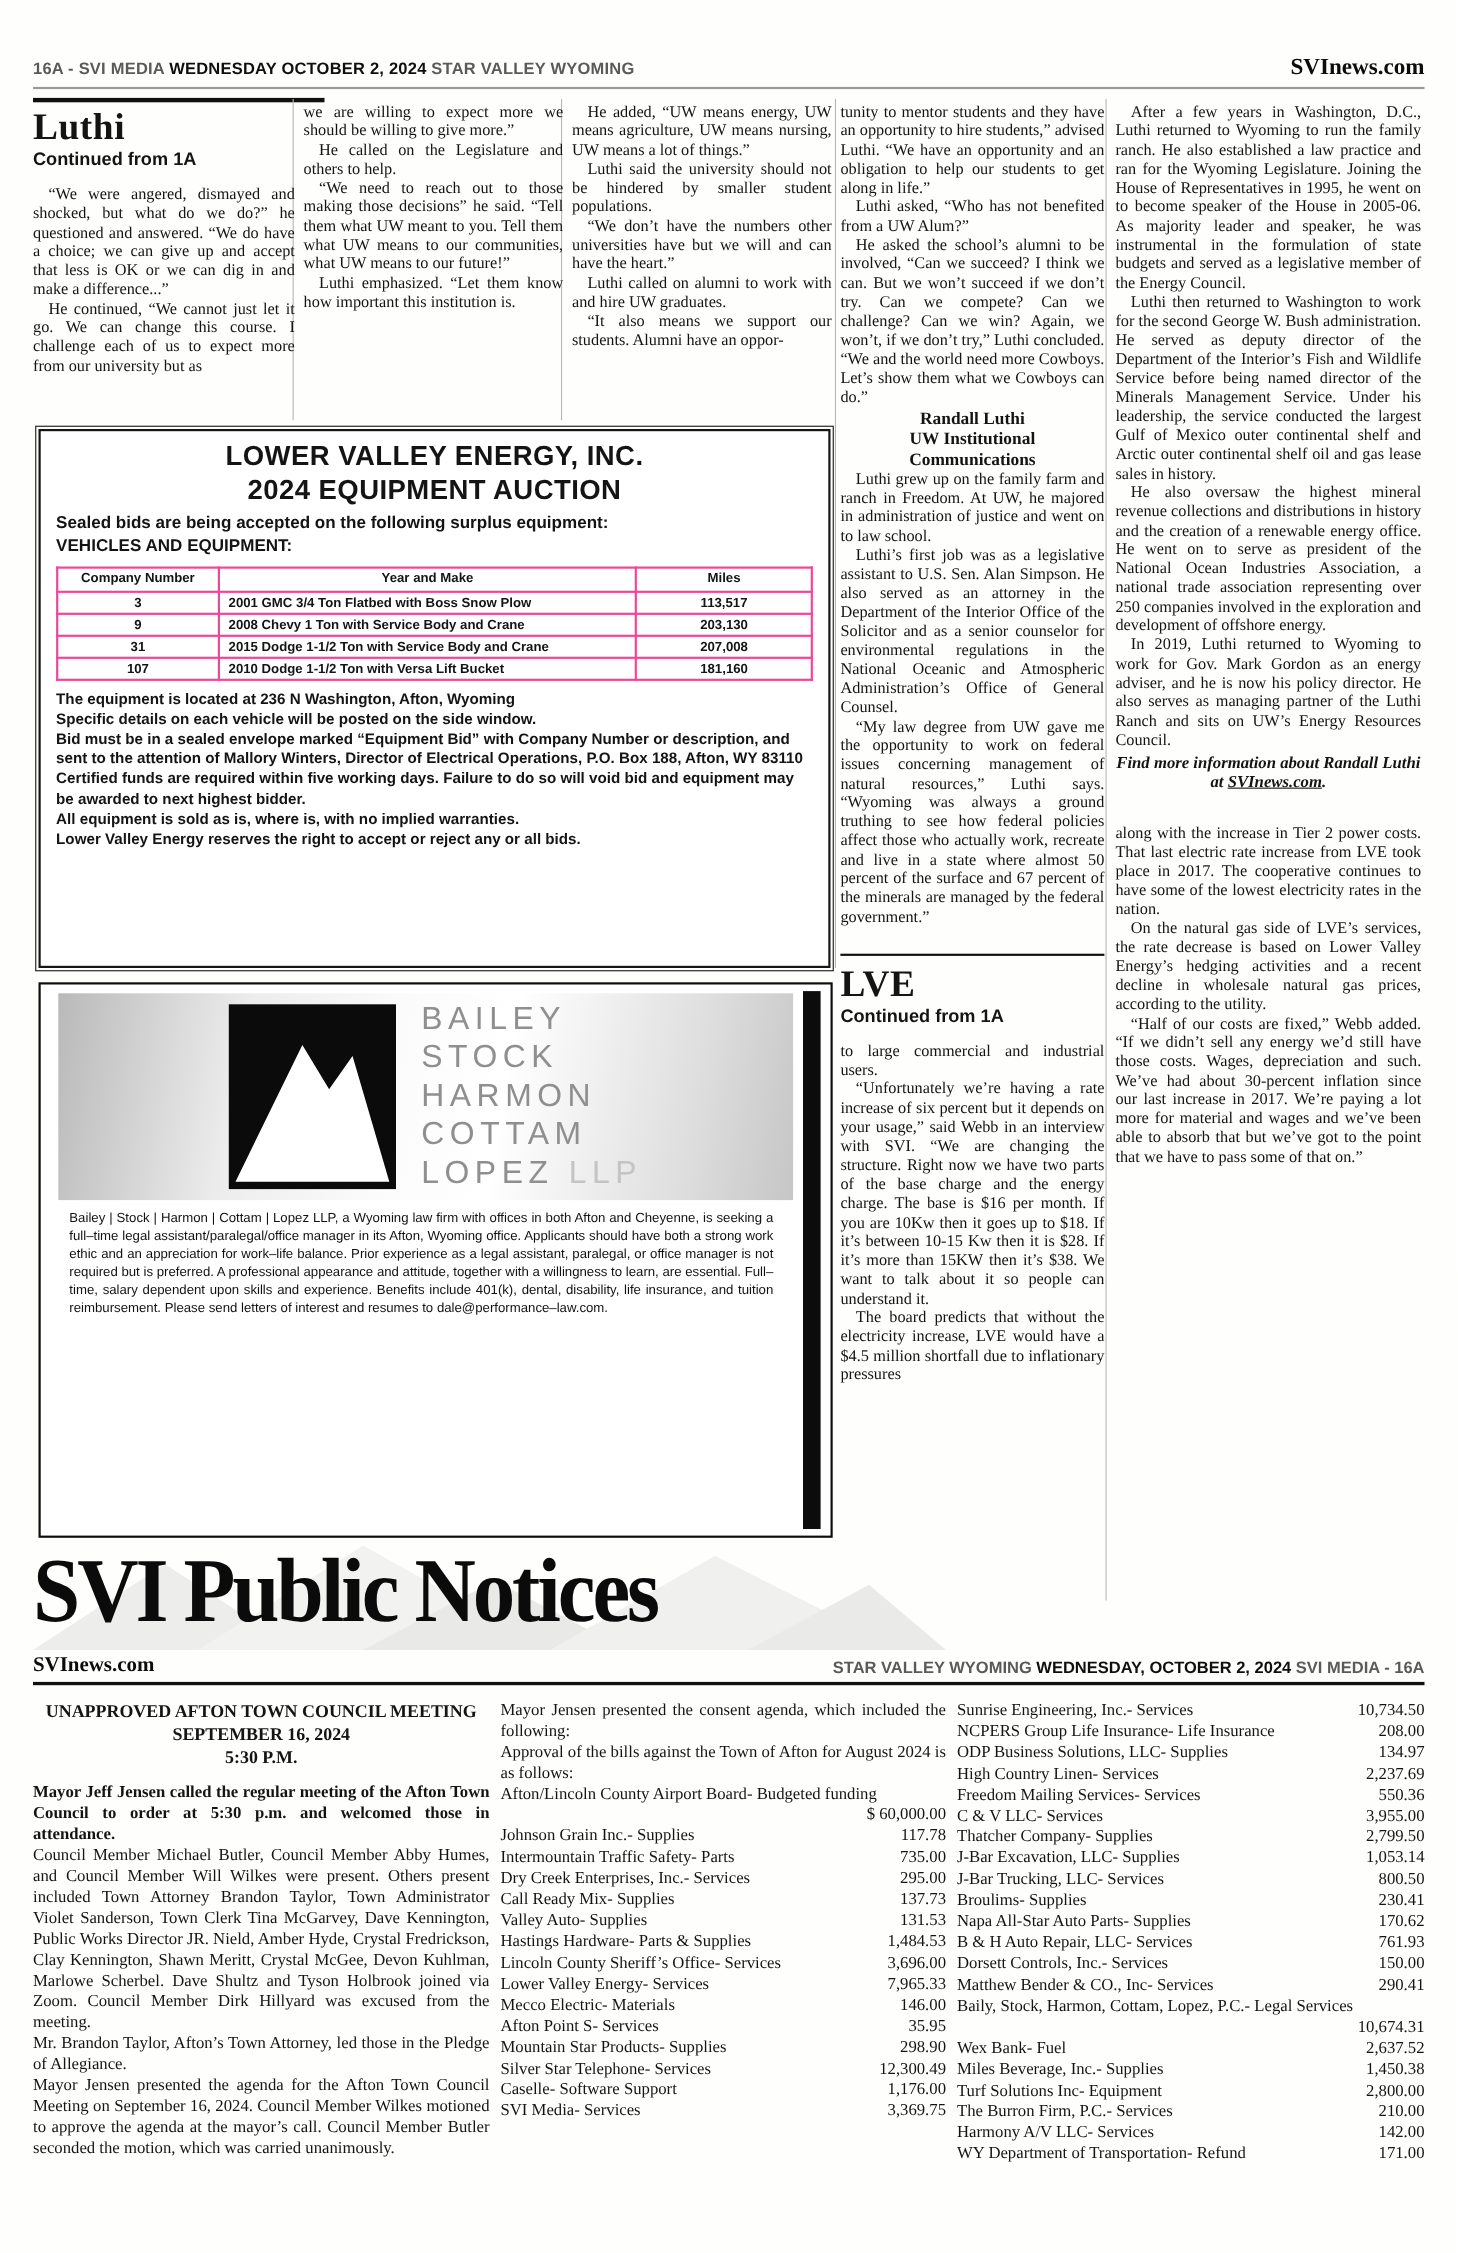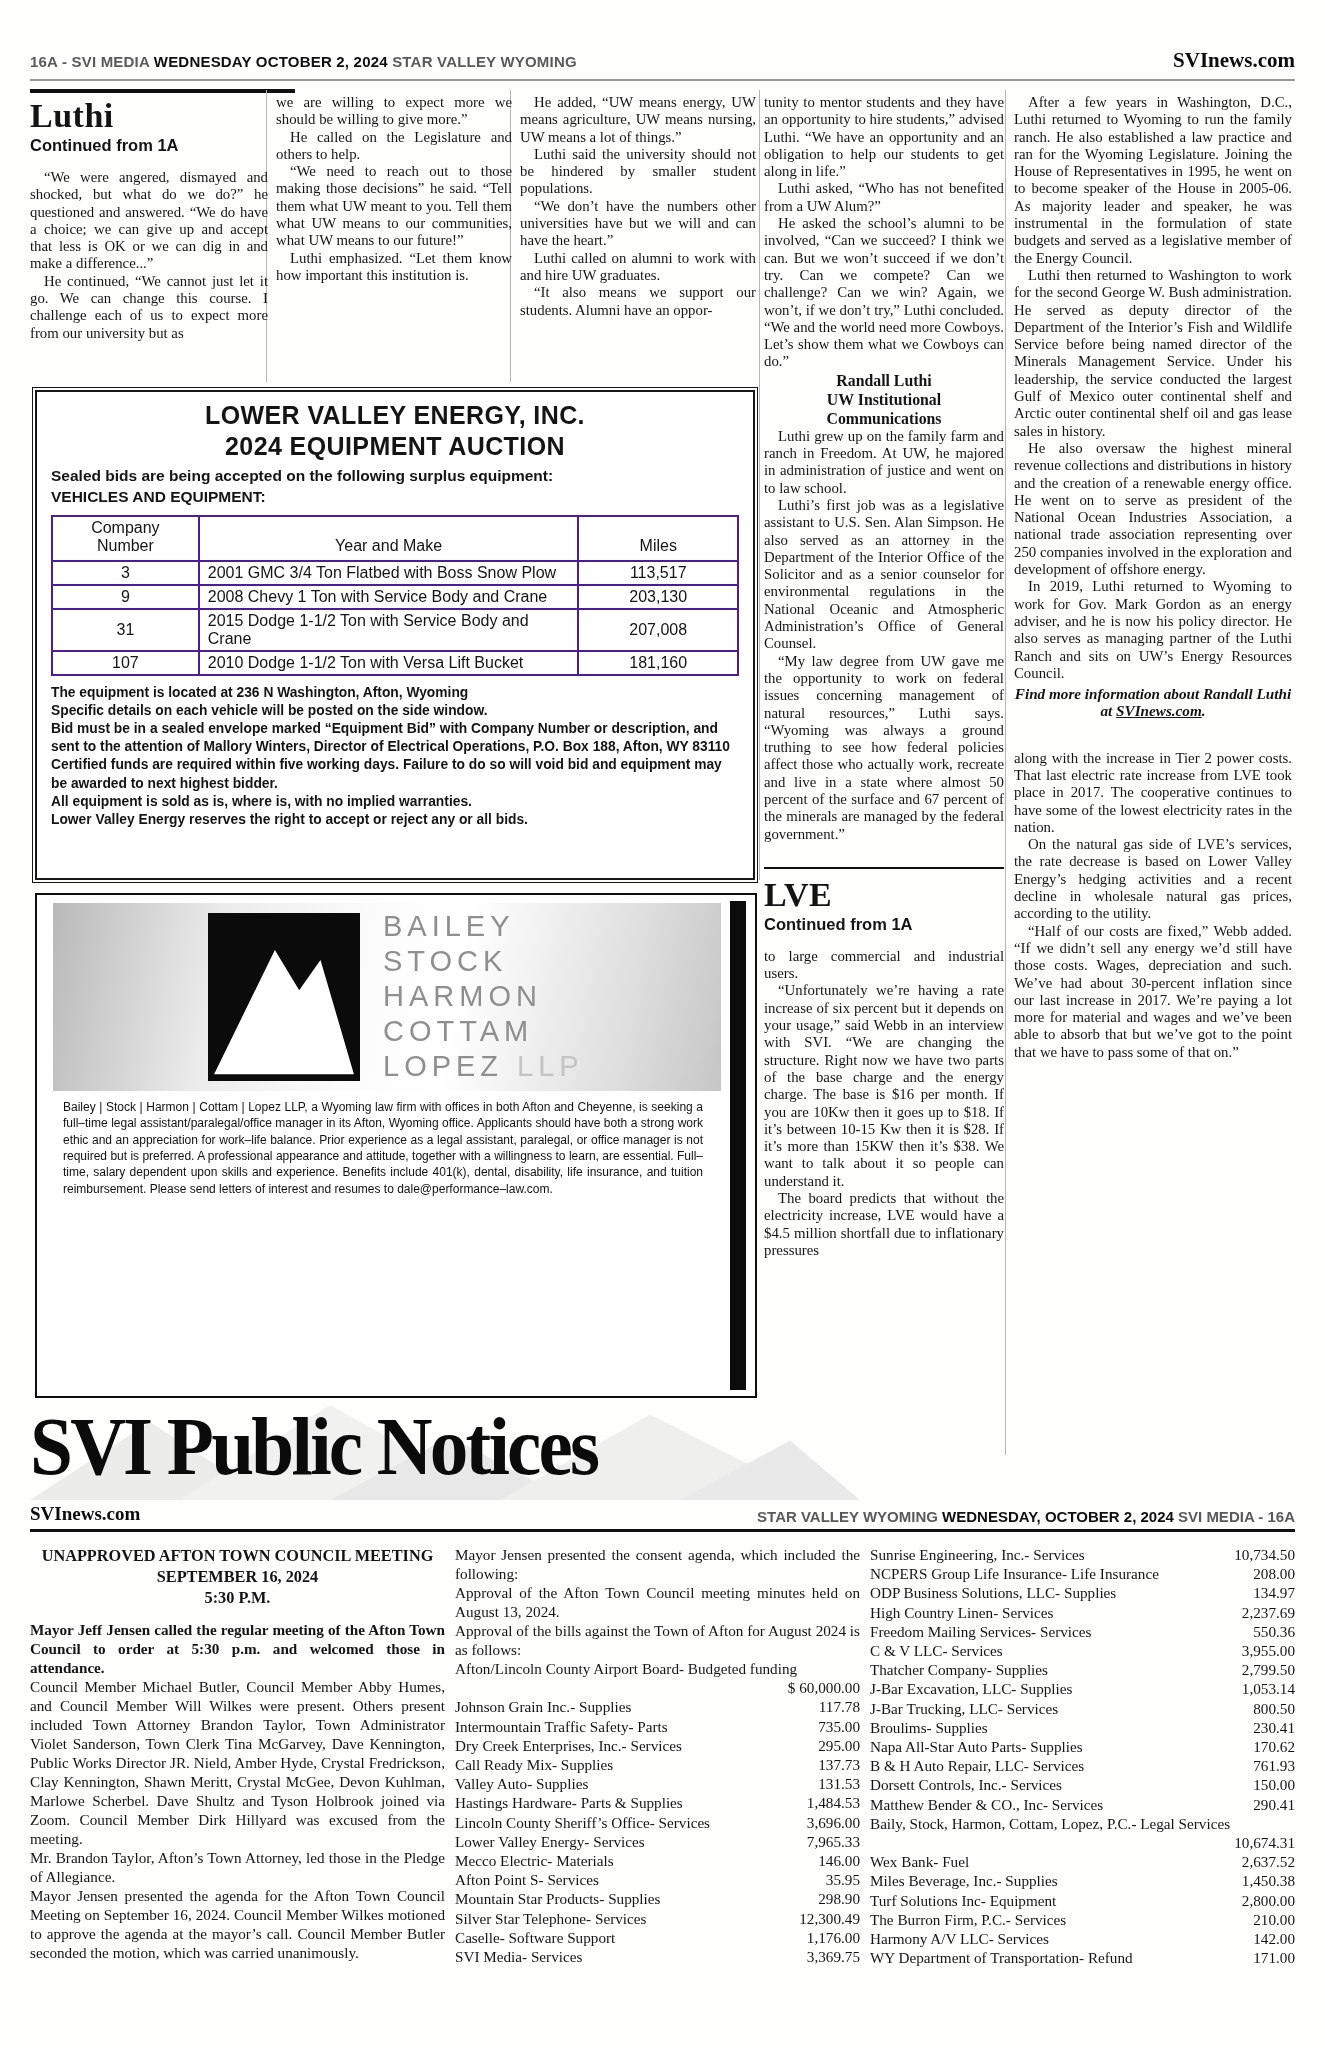--- a/index.html
+++ b/index.html
@@ -44,21 +44,21 @@
   
   .auction {
     position:absolute; left:35px; top:390px; width:720px; height:490px;
     border:2px solid #161616; outline:1px solid #161616; outline-offset:2px;
     background:#fff; padding:8px 14px; overflow:hidden;
     font-family:"Liberation Sans",sans-serif;
   }
   .a-title { text-align:center; font-weight:bold; font-size:25px; line-height:1.22; letter-spacing:.4px; }
   .a-intro { font-weight:bold; font-size:15.5px; line-height:1.35; margin-top:5px; }
   .atable { width:100%; border-collapse:collapse; margin:7px 0 8px; }
-  .atable th, .atable td { border:2px solid #4c1d95; font-weight:normal; font-size:16px; padding:2px 8px; }
+  .atable th, .atable td { border:2px solid #ec4899; font-weight:bold; font-size:12px; padding:2px 8px; }
   .atable th { text-align:center; vertical-align:bottom; line-height:1.15; padding-bottom:4px; }
   .atable .c0 { width:92px; text-align:center; }
   .atable .c2 { width:100px; text-align:center; }
   .atable td.c1 { text-align:left; }
   .term { font-weight:bold; font-size:13.8px; line-height:1.32; }
 
   
   .ad {
     position:absolute; left:35px; top:893px; width:722px; height:505px;
     border:2px solid #0e0e0e; background:#fff; overflow:hidden;
@@ -298,21 +298,20 @@
         <p class="npar">Mayor Jeff Jensen called the regular meeting of the Afton Town Council to order at 5:30 p.m. and welcomed those in attendance.</p>
         <p class="npar">Council Member Michael Butler, Council Member Abby Humes, and Council Member Will Wilkes were present. Others present included Town Attorney Brandon Taylor, Town Administrator Violet Sanderson, Town Clerk Tina McGarvey, Dave Kennington, Public Works Director JR. Nield, Amber Hyde, Crystal Fredrickson, Clay Kennington, Shawn Meritt, Crystal McGee, Devon Kuhlman, Marlowe Scherbel. Dave Shultz and Tyson Holbrook joined via Zoom. Council Member Dirk Hillyard was excused from the meeting.</p>
         <p class="npar">Mr. Brandon Taylor, Afton’s Town Attorney, led those in the Pledge of Allegiance.</p>
         <p class="npar">Mayor Jensen presented the agenda for the Afton Town Council Meeting on September 16, 2024.  Council Member Wilkes motioned to approve the agenda at the mayor’s call. Council Member Butler seconded the motion, which was carried unanimously.</p>
       </div>
   </section>
 
   <section class="ncol nB">
     <div>
         <p class="npar">Mayor Jensen presented the consent agenda, which included the following:</p>
-        <p class="npar">Approval of the Afton Town Council meeting minutes held on August 13, 2024.</p>
         <p class="npar">Approval of the bills against the Town of Afton for August 2024 is as follows:</p>
       </div>
     <div>
         <div class="lrow wrap"><span class="llabel">Afton/Lincoln County Airport Board- Budgeted funding</span><span class="lamt">$ 60,000.00</span></div>
         <div class="lrow">
           <span class="llabel">Johnson Grain Inc.- Supplies</span>
           <span class="lamt">117.78</span>
         </div>
         <div class="lrow">
           <span class="llabel">Intermountain Traffic Safety- Parts</span>

